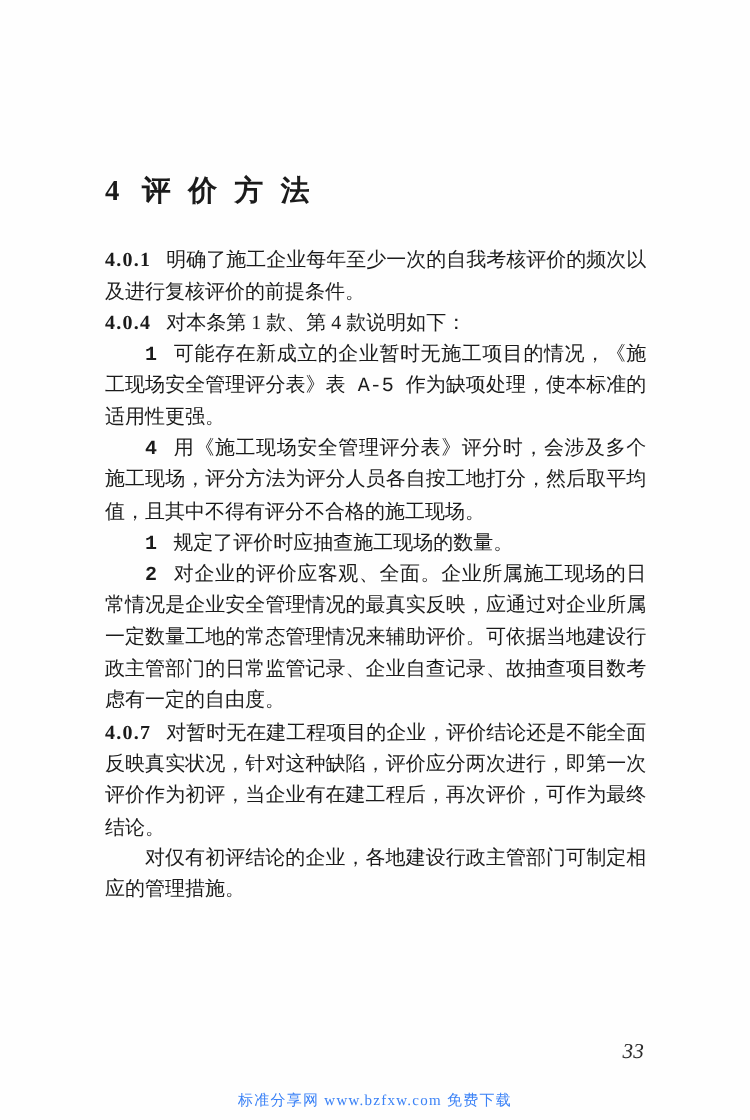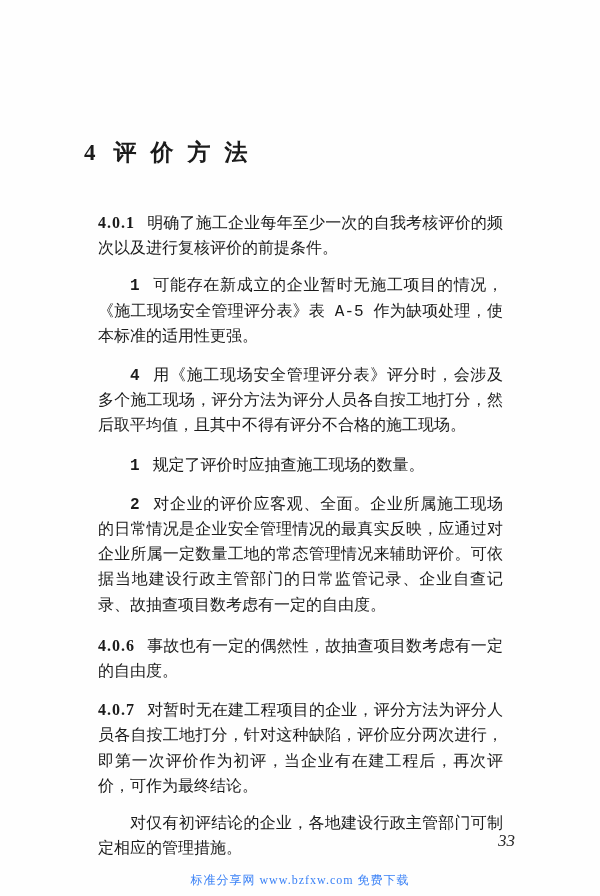--- a/index.html
+++ b/index.html
@@ -36,21 +36,21 @@
   .content {
     position: absolute;
     left: 84px;
     top: 196px;
     width: 433px;
     font-size: 16px;
     line-height: 25.2px;
     text-align: justify;
   }
   .content p {
-    margin: 14px;
+    margin: 0;
   }
   .content p.indent {
     text-indent: 2em;
     font-family: Liberation Mono, monospace;
   }
   .clause-num {
     font-weight: bold;
     letter-spacing: 1px;
     margin-right: 12px;
   }
@@ -79,26 +79,26 @@
 <body>
 
 <div class="page">
 
   <div class="chapter-title">
     <span class="title-num">4</span><span class="title-text">评价方法</span>
   </div>
 
   <div class="content">
     <p><span class="clause-num">4.0.1</span><span>明确了施工企业每年至少一次的自我考核评价的频次以及进行复核评价的前提条件。</span></p>
+    <p><span class="clause-num">4.0.4</span><span>对本条第 1 款、第 4 款说明如下：</span></p>
     <p class="indent"><span class="clause-num">1</span><span>可能存在新成立的企业暂时无施工项目的情况，《施工现场安全管理评分表》表 A-5 作为缺项处理，使本标准的适用性更强。</span></p>
     <p class="indent"><span class="clause-num">4</span><span>用《施工现场安全管理评分表》评分时，会涉及多个施工现场，评分方法为评分人员各自按工地打分，然后取平均值，且其中不得有评分不合格的施工现场。</span></p>
     <p class="indent"><span class="clause-num">1</span><span>规定了评价时应抽查施工现场的数量。</span></p>
     <p class="indent"><span class="clause-num">2</span><span>对企业的评价应客观、全面。企业所属施工现场的日常情况是企业安全管理情况的最真实反映，应通过对企业所属一定数量工地的常态管理情况来辅助评价。可依据当地建设行政主管部门的日常监管记录、企业自查记录、故抽查项目数考虑有一定的自由度。</span></p>
-    <p><span class="clause-num">4.0.6</span><span>事故也有一定的偶然性，故抽查项目数考虑有一定的自由度。</span></p>
-    <p><span class="clause-num">4.0.7</span><span>对暂时无在建工程项目的企业，评分方法为评分人员各自按工地打分，针对这种缺陷，评价应分两次进行，即第一次评价作为初评，当企业有在建工程后，再次评价，可作为最终结论。</span></p>
+    <p><span class="clause-num">4.0.7</span><span>对暂时无在建工程项目的企业，评价结论还是不能全面反映真实状况，针对这种缺陷，评价应分两次进行，即第一次评价作为初评，当企业有在建工程后，再次评价，可作为最终结论。</span></p>
     <p class="indent"><span>对仅有初评结论的企业，各地建设行政主管部门可制定相应的管理措施。</span></p>
   </div>
 
   <div class="page-number">33</div>
 
   <div class="watermark">标准分享网 www.bzfxw.com 免费下载</div>
 
 </div>
 
 </body></html>

